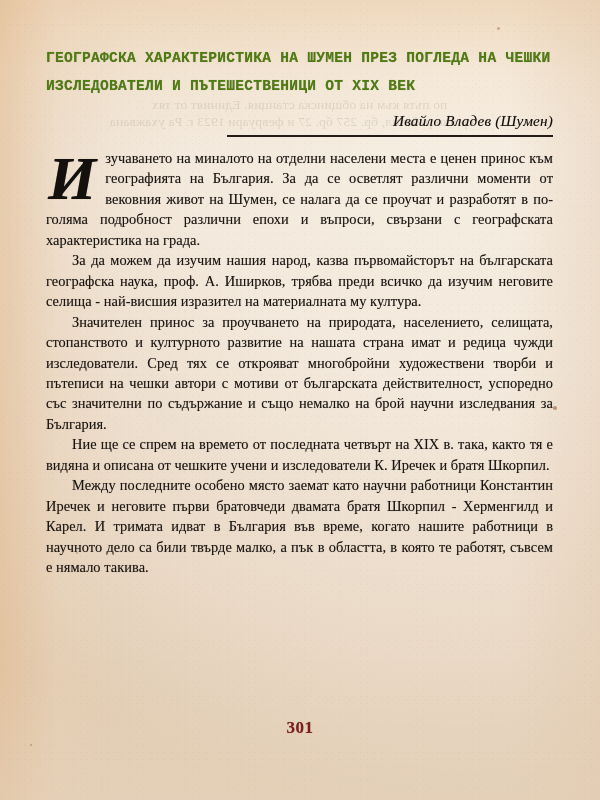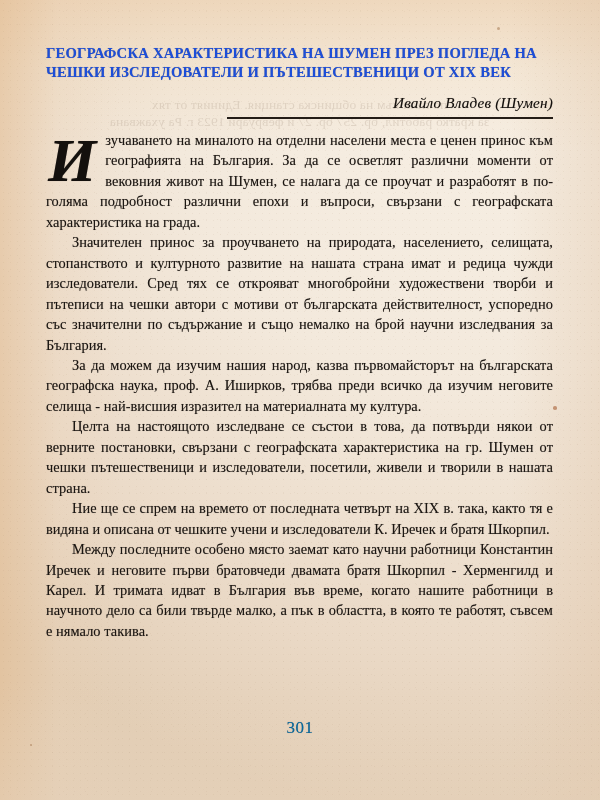--- a/index.html
+++ b/index.html
@@ -91,26 +91,26 @@
   
   .content {
     position: absolute;
     left: 46px;
     top: 44px;
     width: 507px;
   }
 
   .doc-title {
     margin: 0;
-    font-family: Liberation Serif, serif;
+    font-family: Liberation Mono, monospace;
     font-weight: bold;
     font-size: 14.6px;
-    line-height: 19px;
+    line-height: 28px;
     letter-spacing: .25px;
-    color: #1d4ed8;
+    color: #4d7c0f;
     text-transform: uppercase;
   }
 
   .byline {
     margin: 12px 0 0 0;
     text-align: right;
     font-weight: normal;
     font-style: italic;
     font-size: 15.2px;
     letter-spacing: .2px;
@@ -151,24 +151,24 @@
     padding: 4px 9px 0 2px;
     color: #14100d;
   }
 
   .page-number {
     position: absolute;
     left: 0;
     right: 0;
     top: 718px;
     text-align: center;
-    font-weight: normal;
+    font-weight: bold;
     font-size: 17px;
     letter-spacing: .5px;
-    color: #0369a1;
+    color: #7f1d1d;
   }
 
   
   .doc-title, .byline, .body-text, .page-number {
     text-shadow: 0 0 .7px rgba(32,24,18,.42);
   }
 </style>
 </head>
 <body>
 
@@ -196,25 +196,24 @@
     <h1 class="doc-title">ГЕОГРАФСКА ХАРАКТЕРИСТИКА НА ШУМЕН ПРЕЗ ПОГЛЕДА НА ЧЕШКИ ИЗСЛЕДОВАТЕЛИ И ПЪТЕШЕСТВЕНИЦИ ОТ XIX ВЕК</h1>
 
     <div class="byline">Ивайло Владев (Шумен)</div>
 
     <div class="rule"></div>
 
     <div class="body-text">
 
       <p class="lead"><span class="dropcap">И</span><span>зучаването на миналото на отделни населени места е ценен принос към географията на България. За да се осветлят различни моменти от вековния живот на Шумен, се налага да се проучат и разработят в по-голяма подробност различни епохи и въпроси, свързани с географската характеристика на града.</span></p>
 
+      <p><span>За да можем да изучим нашия народ, казва първомайсторът на българската географска наука, проф. А. Иширков, трябва преди всичко да изучим неговите селища - най-висшия изразител на материалната му култура.</span></p>
+
       <p><span>Значителен принос за проучването на природата, населението, селищата, стопанството и културното развитие на нашата страна имат и редица чужди изследователи. Сред тях се откроя­ват многобройни художествени творби и пътеписи на чешки автори с мотиви от българската действителност, успоредно със значителни по съдържание и също немалко на брой научни изследвания за България.</span></p>
 
-      <p><span>За да можем да изучим нашия народ, казва първомайсторът на българската географска наука, проф. А. Иширков, трябва преди всичко да изучим неговите селища - най-висшия изразител на материалната му култура.</span></p>
-
-      <p><span>Целта на настоящото изследване се състои в това, да потвърди някои от верните постановки, свързани с географската характеристика на гр. Шумен от чешки пътешественици и изследователи, посетили, живели и творили в нашата страна.</span></p>
 
       <p><span>Ние ще се спрем на времето от последната четвърт на XIX в. така, както тя е видяна и описана от чешките учени и изследователи К. Иречек и братя Шкорпил.</span></p>
 
       <p><span>Между последните особено място заемат като научни работници Константин Иречек и неговите първи братовчеди двамата братя Шкорпил - Херменгилд и Карел. И тримата идват в България във време, когато нашите работници в научното дело са били твърде малко, а пък в областта, в която те работят, съвсем е нямало такива.</span></p>
 
 
     </div>
   </div>
 
   <div class="page-number">301</div>

